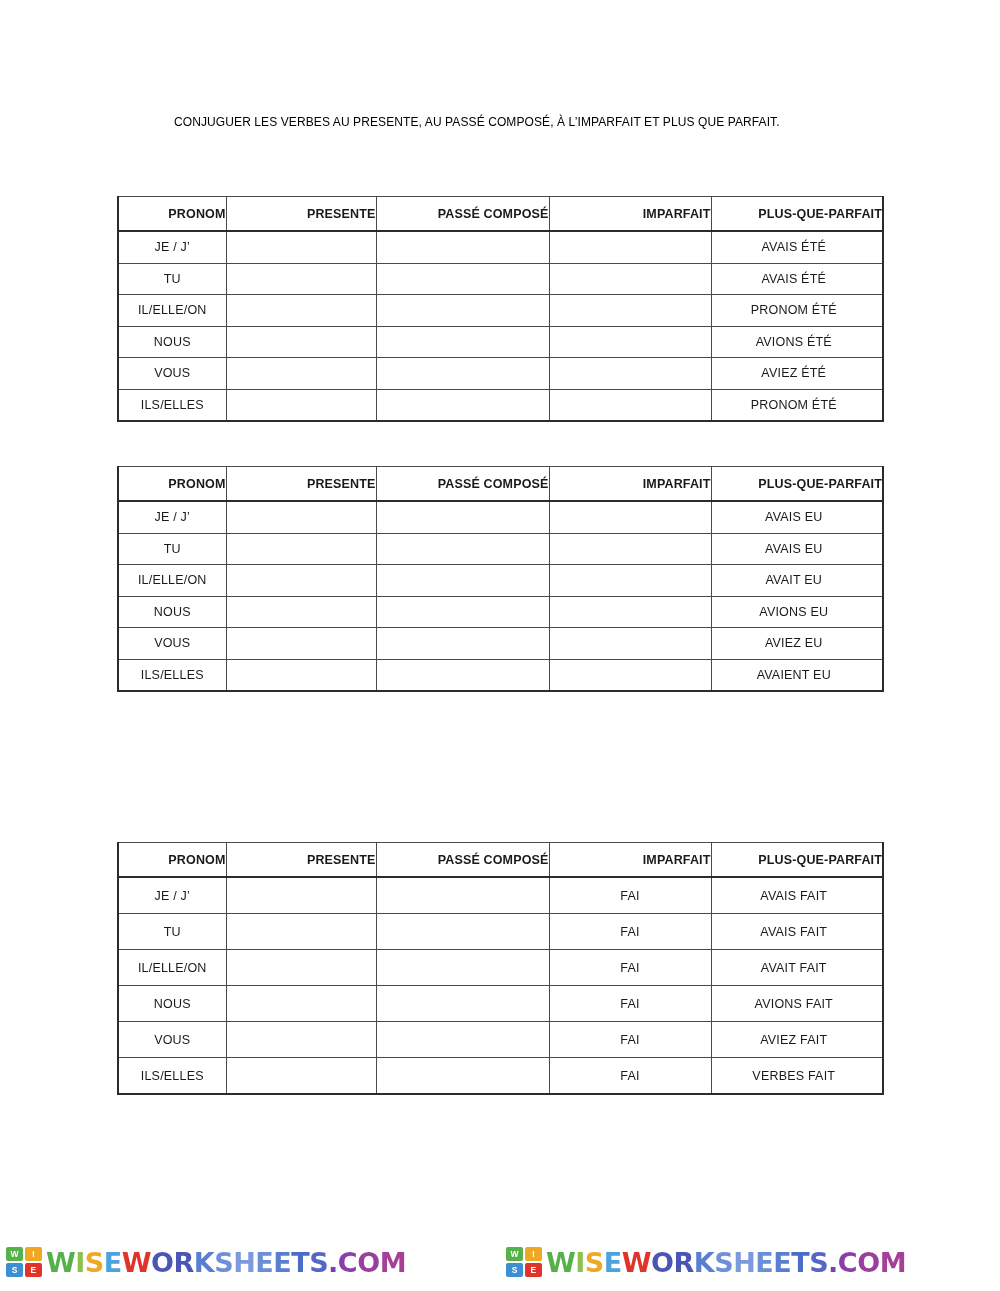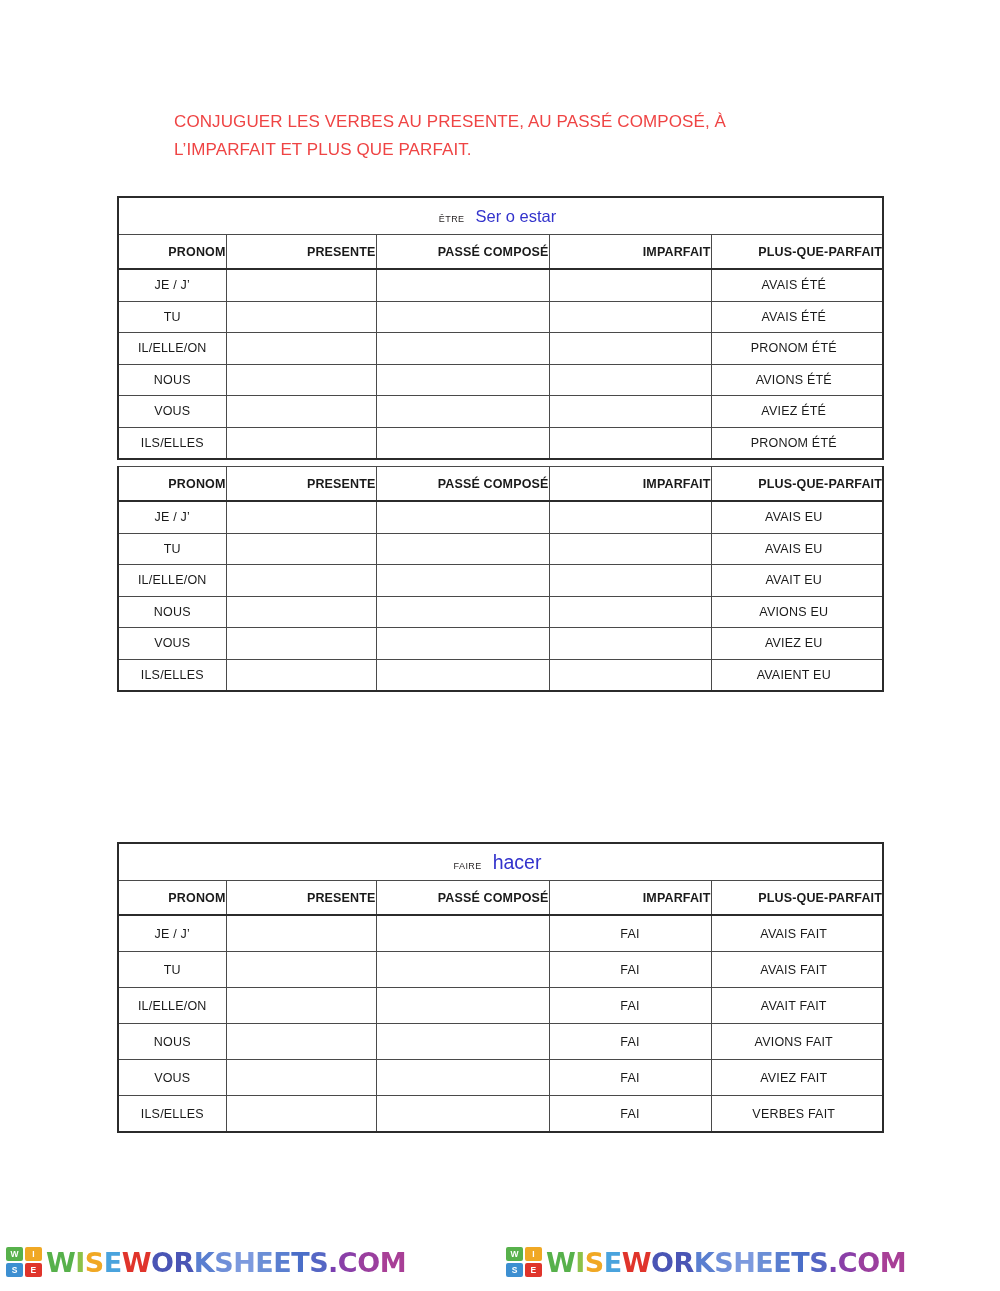--- a/index.html
+++ b/index.html
@@ -15,24 +15,24 @@
     color: #1a1a1a;
     overflow: hidden;
   }
 
   
   .instruction {
     position: absolute;
     left: 174px;
     top: 108px;
     width: 650px;
-    font-size: 17px;
+    font-size: 12px;
     line-height: 28px;
     letter-spacing: 0.1px;
-    color: #ef4444;
+    color: #000000;
     font-weight: 400;
   }
 
   
   .verb-table {
     position: absolute;
     left: 117px;
     width: 765px;
     border-collapse: collapse;
     table-layout: fixed;
@@ -177,28 +177,20 @@
 
 <table class="verb-table t-etre">
   <colgroup>
     <col class="col-pronom">
       <col class="col-presente">
       <col class="col-passe">
       <col class="col-imparf">
       <col class="col-pqp">
   </colgroup>
   <tbody>
-    <tr class="title-row">
-      <td colspan="5" class="outer-l outer-r">
-        <div class="title-inner">
-          <span class="verb-fr">ÊTRE</span>
-          <span class="verb-es">Ser o estar</span>
-        </div>
-      </td>
-    </tr>
     <tr class="head-row">
       <th class="outer-l">PRONOM</th>
       <th>PRESENTE</th>
       <th>PASSÉ COMPOSÉ</th>
       <th>IMPARFAIT</th>
       <th class="outer-r">PLUS-QUE-PARFAIT</th>
     </tr>
     <tr class="body-row">
       <td class="outer-l">JE / J’</td>
       <td></td>
@@ -307,28 +299,20 @@
 
 <table class="verb-table t-faire">
   <colgroup>
     <col class="col-pronom">
       <col class="col-presente">
       <col class="col-passe">
       <col class="col-imparf">
       <col class="col-pqp">
   </colgroup>
   <tbody>
-    <tr class="title-row">
-      <td colspan="5" class="outer-l outer-r">
-        <div class="title-inner">
-          <span class="verb-fr">FAIRE</span>
-          <span class="verb-es">hacer</span>
-        </div>
-      </td>
-    </tr>
     <tr class="head-row">
       <th class="outer-l">PRONOM</th>
       <th>PRESENTE</th>
       <th>PASSÉ COMPOSÉ</th>
       <th>IMPARFAIT</th>
       <th class="outer-r">PLUS-QUE-PARFAIT</th>
     </tr>
     <tr class="body-row">
       <td class="outer-l">JE / J’</td>
       <td></td>

